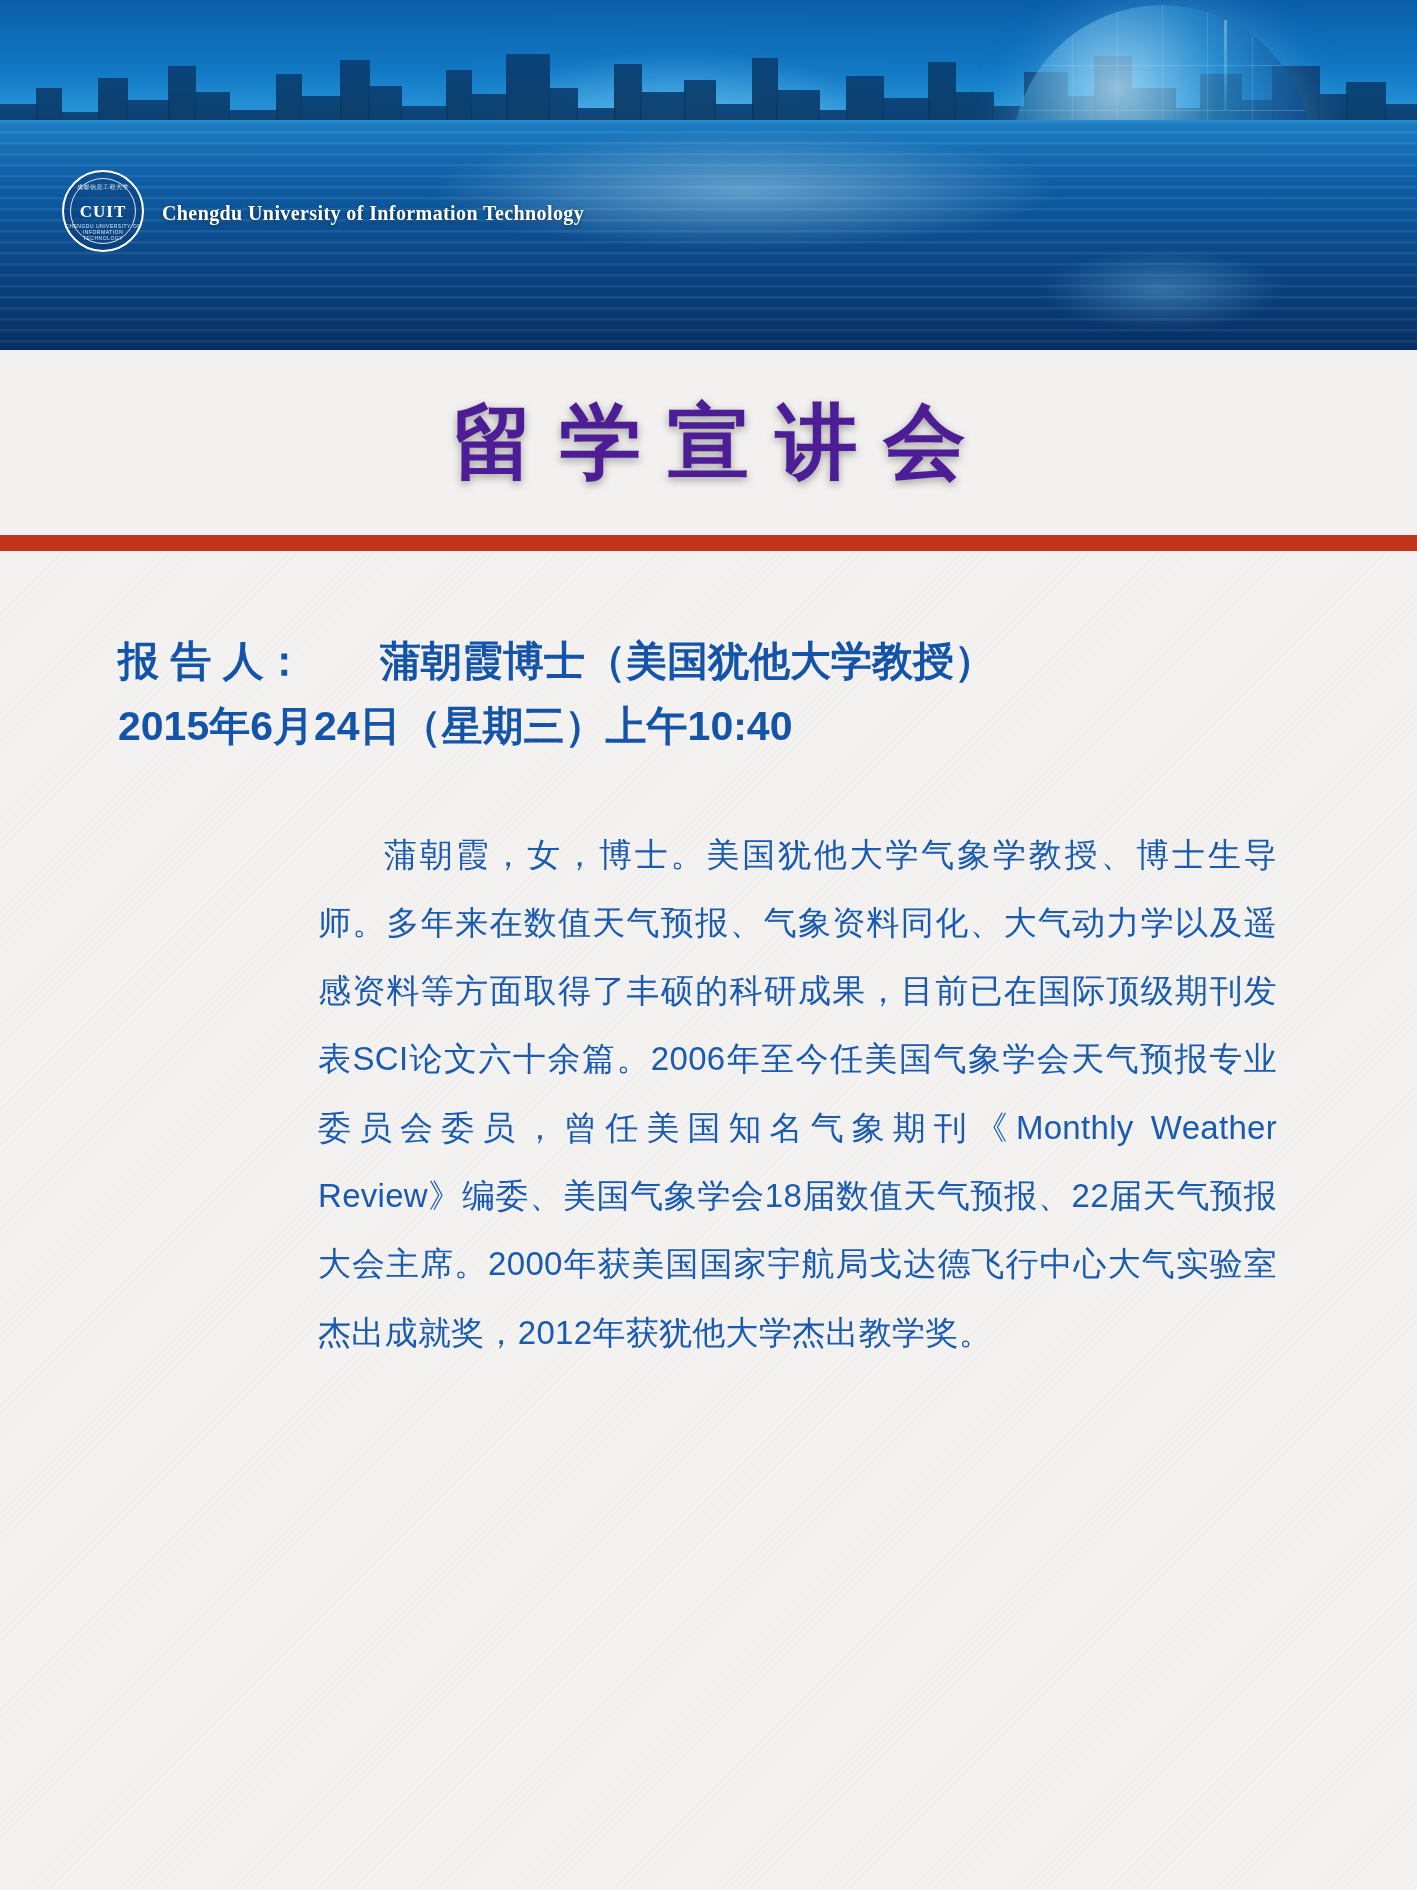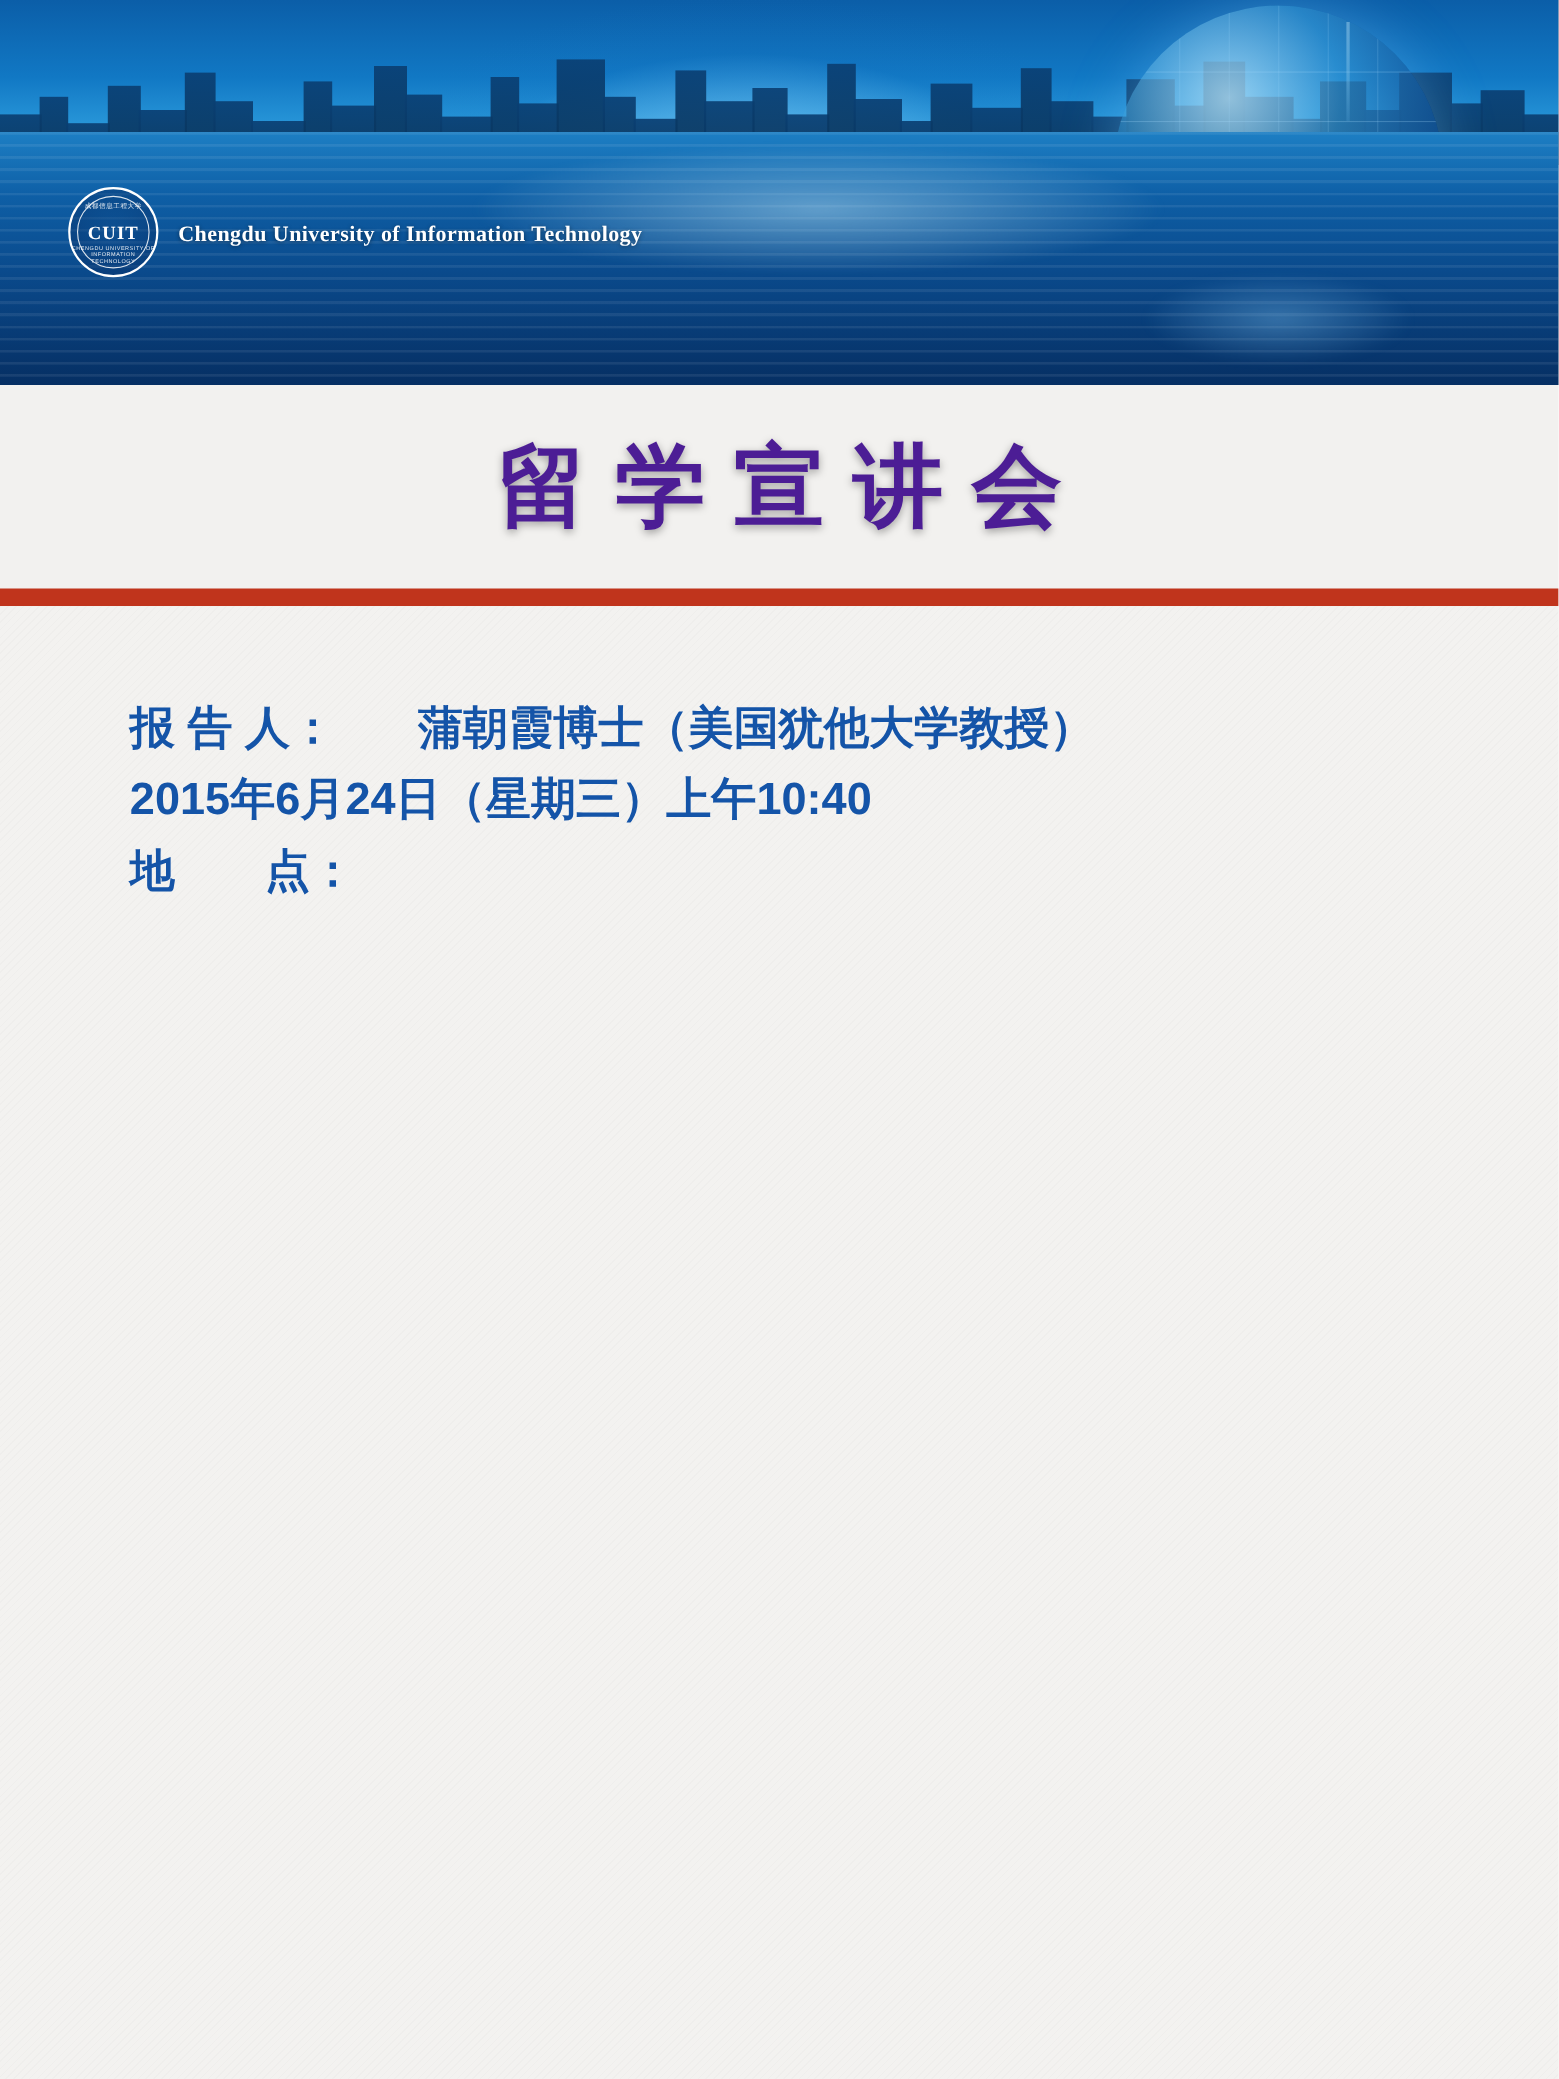--- a/index.html
+++ b/index.html
@@ -371,20 +371,20 @@
 
     <div class="meta-list">
       <div class="meta-row">
         <span class="meta-label">报 告 人：</span>
         <span class="meta-value">蒲朝霞博士（美国犹他大学教授）</span>
       </div>
       <div class="meta-row">
         <span class="meta-value">2015年6月24日（星期三）上午10:40</span>
       </div>
       <div class="meta-row">
-        <span class="meta-label">地　　点：</span>
       </div>
     </div>
 
+    <div class="bio">蒲朝霞，女，博士。美国犹他大学气象学教授、博士生导师。多年来在数值天气预报、气象资料同化、大气动力学以及遥感资料等方面取得了丰硕的科研成果，目前已在国际顶级期刊发表SCI论文六十余篇。2006年至今任美国气象学会天气预报专业委员会委员，曾任美国知名气象期刊《Monthly Weather Review》编委、美国气象学会18届数值天气预报、22届天气预报大会主席。2000年获美国国家宇航局戈达德飞行中心大气实验室杰出成就奖，2012年获犹他大学杰出教学奖。</div>
 
 
   </div>
 </div>
 
 </body></html>

